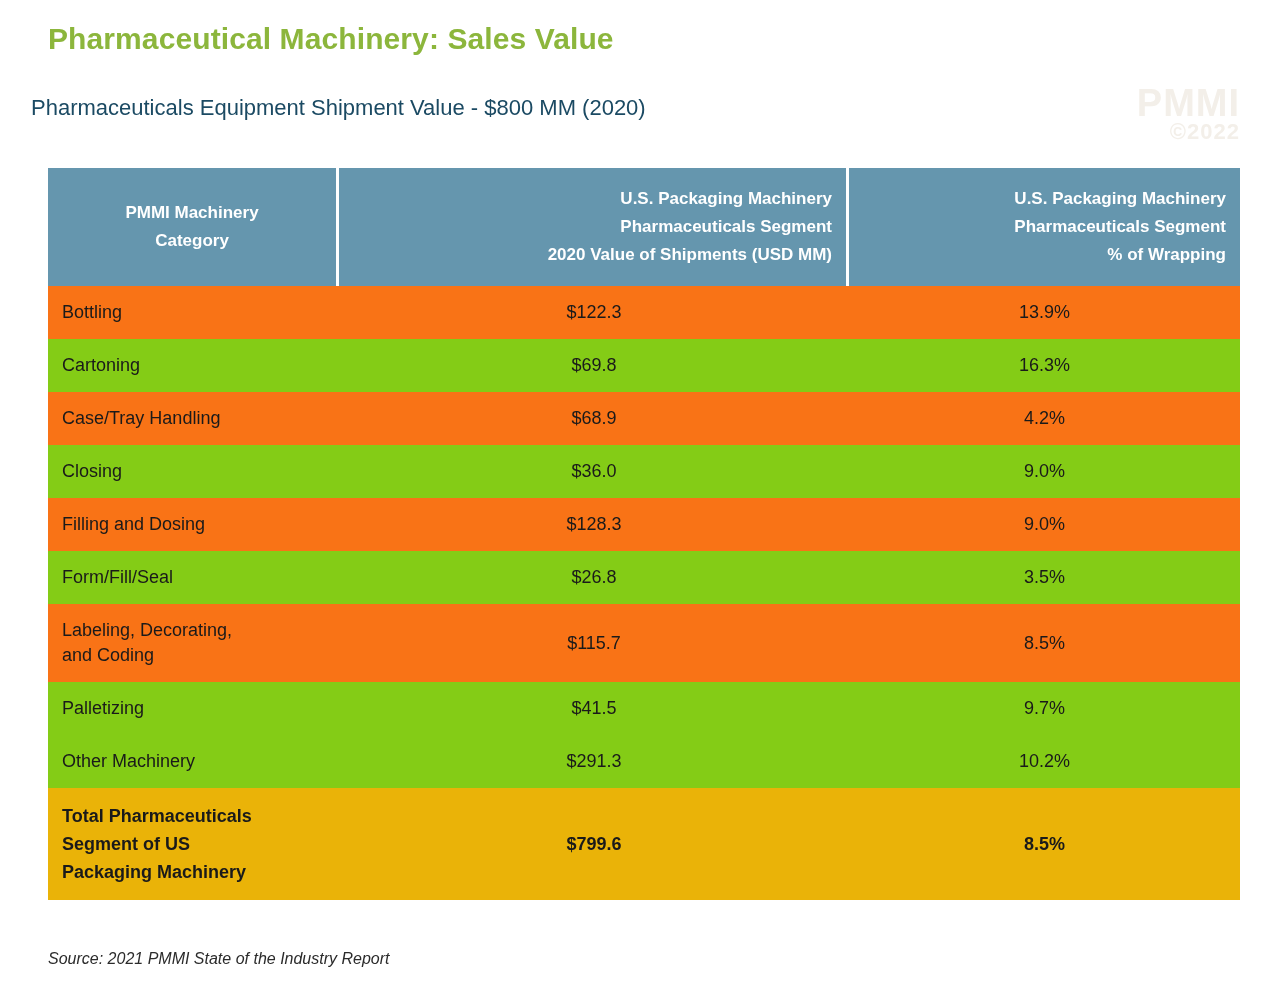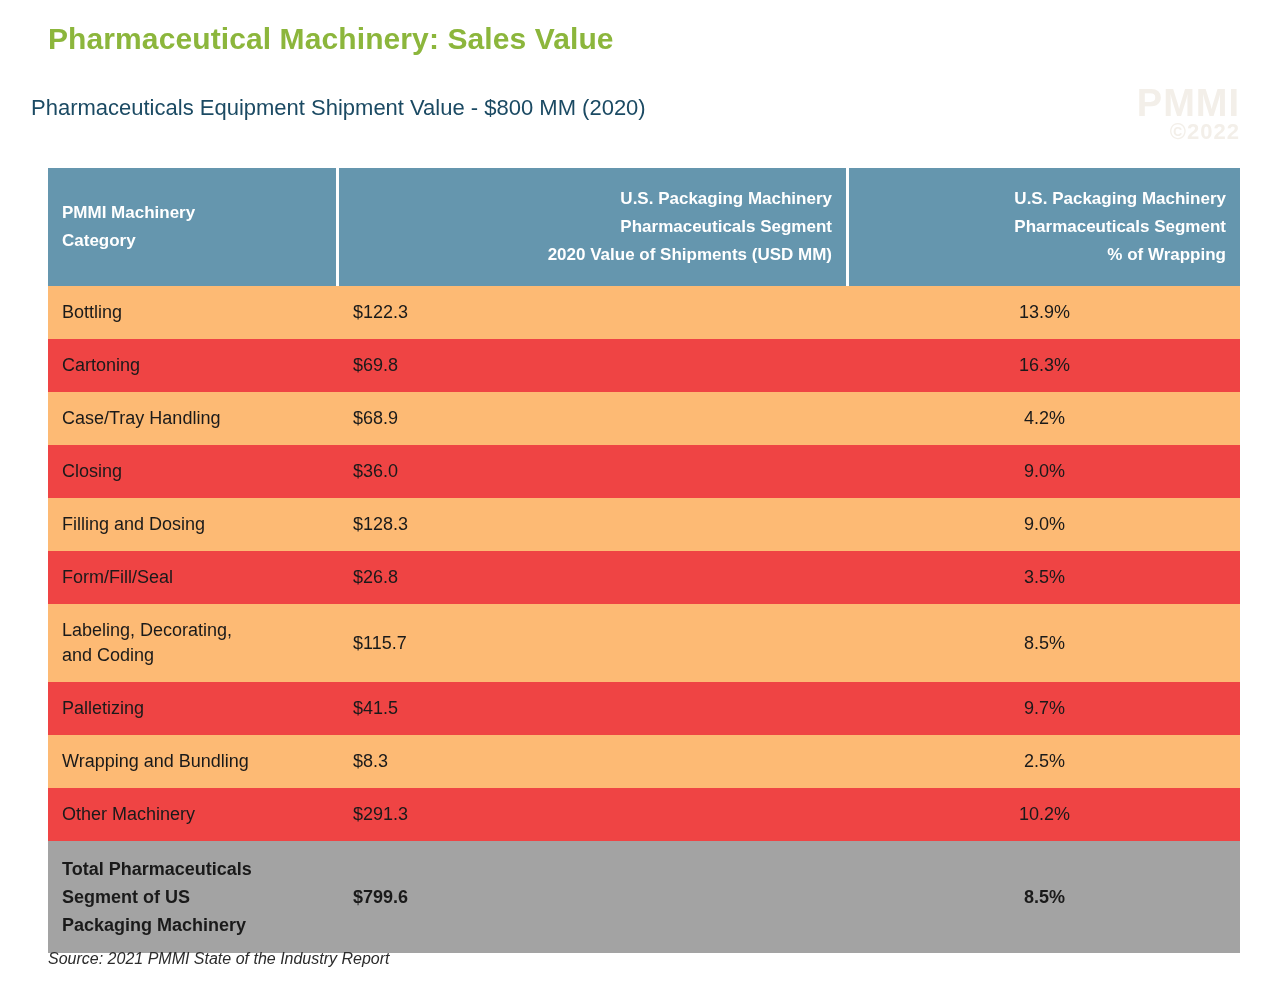--- a/index.html
+++ b/index.html
@@ -77,45 +77,45 @@
     background: #6596ae;
     color: #ffffff;
     font-size: 17px;
     font-weight: 700;
     line-height: 28px;
     padding: 17px 14px;
     vertical-align: middle;
     border-right: 3px solid #ffffff;
   }
   thead th.h1 {
-    text-align: left;
+    text-align: center;
     vertical-align: middle;
   }
   thead th.h2, thead th.h3 {
     text-align: right;
   }
   thead th.h3 { border-right: none; }
 
   tbody td {
     font-size: 18px;
     color: #1a1a1a;
     padding: 14px 14px;
     line-height: 25px;
     vertical-align: middle;
     border: none;
   }
-  tbody tr.odd td { background: #fdba74; }
-  tbody tr.even td { background: #ef4444; }
+  tbody tr.odd td { background: #f97316; }
+  tbody tr.even td { background: #84cc16; }
   tbody tr.total td {
-    background: #a3a3a3;
+    background: #eab308;
     font-weight: 700;
     margin-left: 20px;
   }
   tbody td.cat { text-align: left; }
-  tbody td.val { text-align: left; }
+  tbody td.val { text-align: center; }
   tbody td.pct { text-align: center; }
   tbody tr.total td.cat { line-height: 28px; }
 
   .source {
     position: absolute;
     left: 48px;
     top: 950px;
     font-size: 16px;
     font-style: italic;
     color: #2b2b2b;
@@ -212,27 +212,20 @@
           <td class="val">$115.7</td>
           <td class="pct">8.5%</td>
         </tr>
         <tr class="even">
           <td class="cat">
             <div>Palletizing</div>
           </td>
           <td class="val">$41.5</td>
           <td class="pct">9.7%</td>
         </tr>
-        <tr class="odd">
-          <td class="cat">
-            <div>Wrapping and Bundling</div>
-          </td>
-          <td class="val">$8.3</td>
-          <td class="pct">2.5%</td>
-        </tr>
         <tr class="even">
           <td class="cat">
             <div>Other Machinery</div>
           </td>
           <td class="val">$291.3</td>
           <td class="pct">10.2%</td>
         </tr>
         <tr class="total">
           <td class="cat">
             <div>Total Pharmaceuticals</div>

